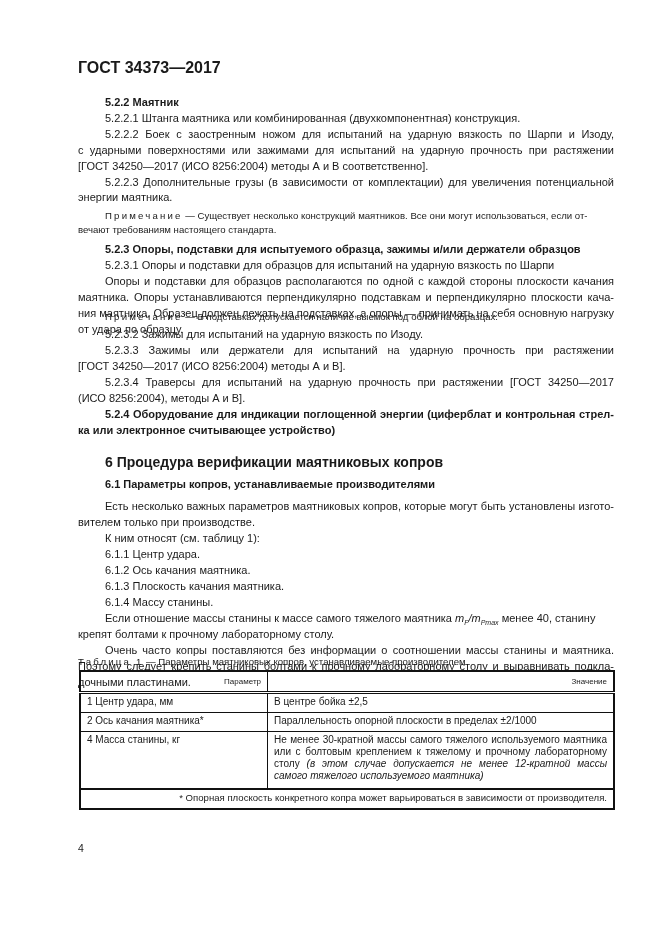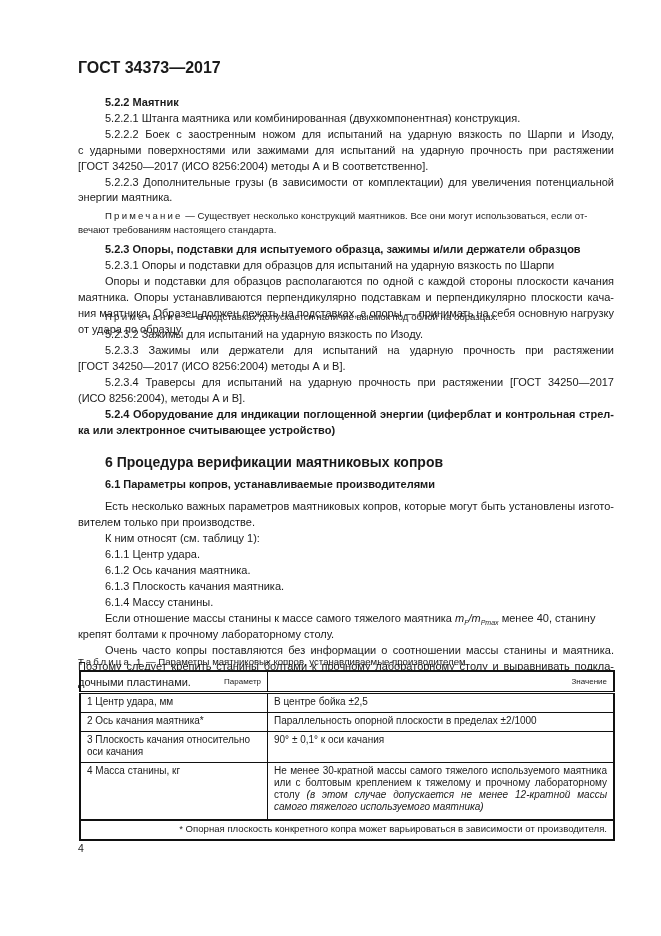--- a/index.html
+++ b/index.html
@@ -87,24 +87,20 @@
     <th>Значение</th>
   </tr>
   <tr class="r1">
     <td class="c1">1  Центр удара, мм</td>
     <td>В центре бойка ±2,5</td>
   </tr>
   <tr class="r2">
     <td class="c1">2  Ось качания маятника*</td>
     <td>Параллельность опорной плоскости в пределах ±2/1000</td>
   </tr>
-  <tr class="r3">
-    <td class="c1">3  Плоскость качания относительно оси качания</td>
-    <td>90° ± 0,1° к оси качания</td>
-  </tr>
   <tr class="r4">
     <td class="c1">4  Масса станины, кг</td>
     <td class="val4"><span>Не менее 30-кратной массы самого тяжелого используемого маятника или с болтовым креплением к тяжелому и прочному лабораторному столу </span><i>(в этом случае допускается не менее 12-кратной массы самого тяжелого используемого маятника)</i></td>
   </tr>
   <tr class="foot">
     <td colspan="2">* Опорная плоскость конкретного копра может варьироваться в зависимости от производителя.</td>
   </tr>
 </tbody>
   </table>
 

